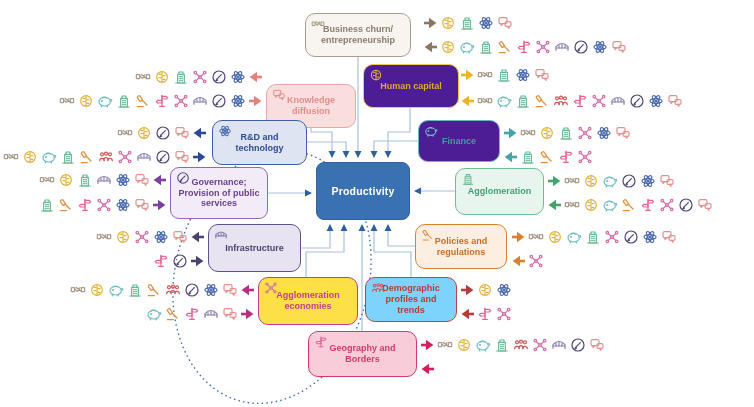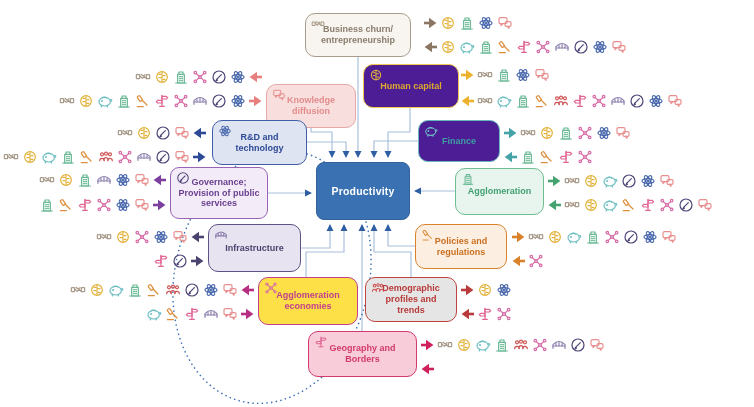--- a/index.html
+++ b/index.html
@@ -146,21 +146,21 @@
           <circle cx="12" cy="12" r="2.1"></circle>
           <circle cx="5" cy="5.5" r="1.9"></circle>
           <circle cx="19" cy="5.5" r="1.9"></circle>
           <circle cx="5" cy="18.5" r="1.9"></circle>
           <circle cx="19" cy="18.5" r="1.9"></circle>
           <path d="M10.4 10.5 L6.4 6.9 M13.6 10.5 L17.6 6.9 M10.4 13.5 L6.4 17.1 M13.6 13.5 L17.6 17.1"></path>
         </svg>
       </span>
       <span>Agglomeration economies</span>
     </div>
-    <div class="node" style="left: 365px; top: 277px; width: 92px; height: 45px; border-color: rgb(187, 68, 65); background: #e5e5e5; color: rgb(185, 58, 58);">
+    <div class="node" style="left: 365px; top: 277px; width: 92px; height: 45px; border-color: rgb(187, 68, 65); background: #7dd3fc; color: rgb(185, 58, 58);">
       <span class="corner-icon">
         <svg width="14" height="14" viewBox="0 0 24 24" fill="none" stroke="#cf5555" stroke-width="1.8" stroke-linecap="round" stroke-linejoin="round">
           <circle cx="6" cy="8" r="2.2"></circle>
           <circle cx="12" cy="7" r="2.2"></circle>
           <circle cx="18" cy="8" r="2.2"></circle>
           <path d="M2.5 17.5 a3.5 3.5 0 0 1 7 0"></path>
           <path d="M8.5 16.5 a3.5 3.5 0 0 1 7 0"></path>
           <path d="M14.5 17.5 a3.5 3.5 0 0 1 7 0"></path>
         </svg>
       </span>

